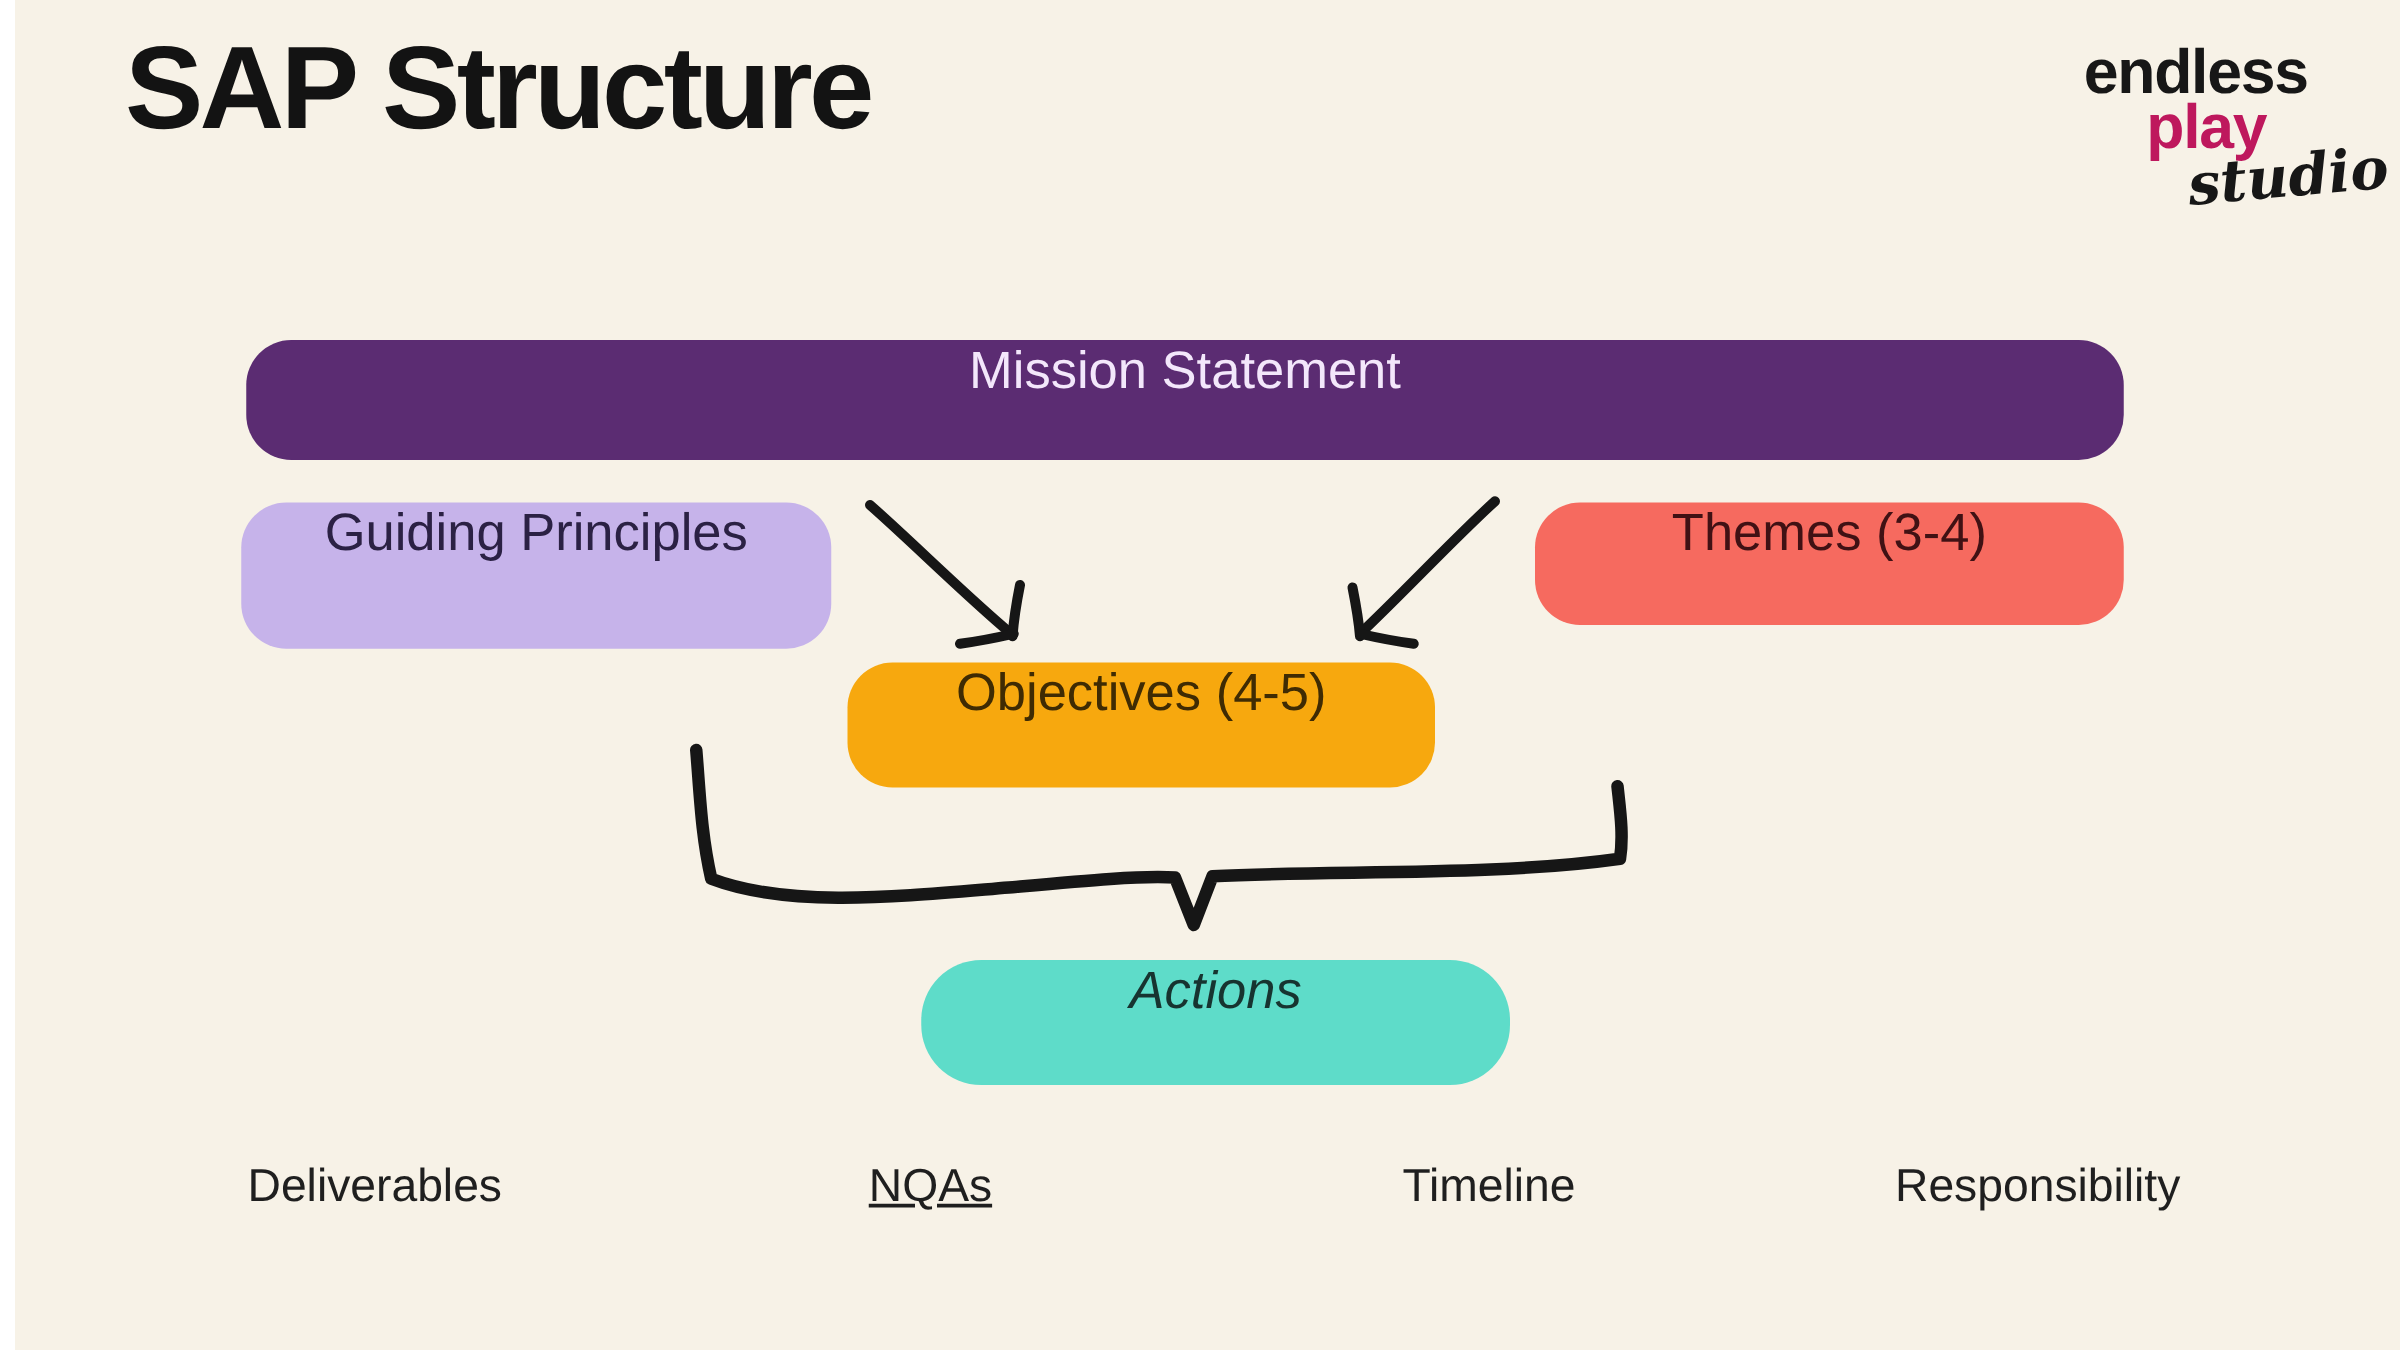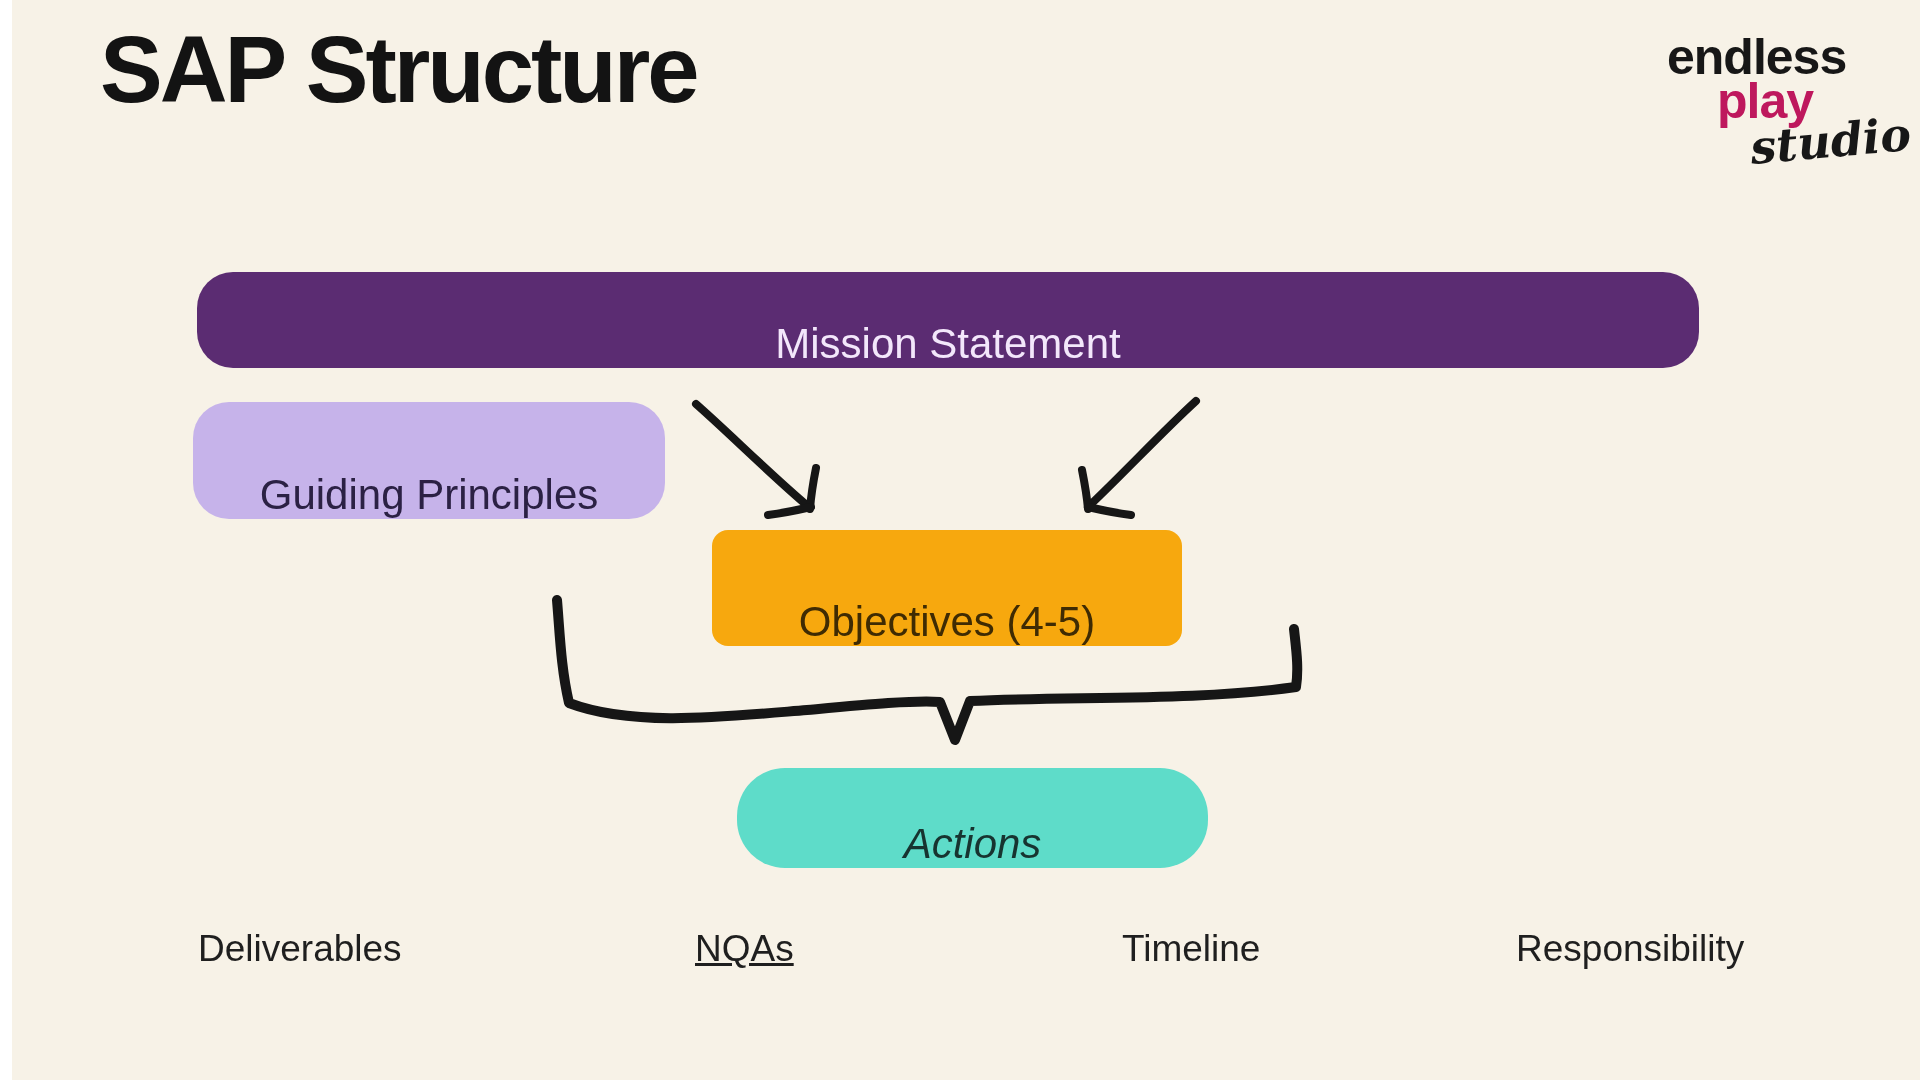--- a/index.html
+++ b/index.html
@@ -21,27 +21,27 @@
   .logo{position:absolute;left:1630px;top:26px;width:260px;height:150px;}
   .logo .l1{position:absolute;left:25px;top:2px;font-size:50px;font-weight:700;letter-spacing:-1px;color:#171717;}
   .logo .l2{position:absolute;left:75px;top:46px;font-size:50px;font-weight:700;letter-spacing:-1px;color:#be185d;}
   .logo .l3{
     position:absolute;left:108px;top:88px;
     font-family:"DejaVu Serif", serif;font-style:italic;font-weight:600;
     font-size:46px;color:#171717;transform:rotate(-5deg);
   }
   
   .node{
-    position:absolute;display:flex;align-items:flex-end;justify-content:center;
+    position:absolute;display:flex;align-items:flex-start;justify-content:center;
     font-size:42px;border-radius:36px;white-space:nowrap;
   }
   .node-mission{left:185px;top:272px;width:1502px;height:96px;}
   .node-guiding{left:181px;top:402px;width:472px;height:117px;}
   .node-themes{left:1216px;top:402px;width:471px;height:98px;}
-  .node-objectives{left:700px;top:530px;width:470px;height:116px;border-radius:16px;}
+  .node-objectives{left:666px;top:530px;width:470px;height:100px;}
   .node-actions{left:725px;top:768px;width:471px;height:100px;border-radius:48px;}
   
   .footer-label{position:absolute;top:928px;font-size:37px;color:#1f1f1f;}
   .fl-0{left:186px;}
   .fl-1{left:683px;text-decoration:underline;}
   .fl-2{left:1110px;}
   .fl-3{left:1504px;}
   
   .sketch{position:absolute;left:0;top:0;pointer-events:none;}
 </style>
@@ -59,20 +59,23 @@
   </div>
 
   <div class="node node-mission" style="background: rgb(91, 44, 114); color: rgb(243, 231, 251);">
     <span>Mission Statement</span>
   </div>
 
   <div class="node node-guiding" style="background: rgb(198, 179, 234); color: rgb(43, 33, 68);">
     <span>Guiding Principles</span>
   </div>
 
+  <div class="node node-themes" style="background: rgb(246, 106, 95); color: rgb(64, 17, 20);">
+    <span>Themes (3-4)</span>
+  </div>
 
   <div class="node node-objectives" style="background: rgb(247, 168, 14); color: rgb(63, 43, 3);">
     <span>Objectives (4-5)</span>
   </div>
 
   <div class="node node-actions" style="background: rgb(94, 220, 201); color: rgb(23, 52, 48); font-style: italic;">
     <span>Actions</span>
   </div>
 
   <span class="footer-label fl-0">Deliverables</span>

